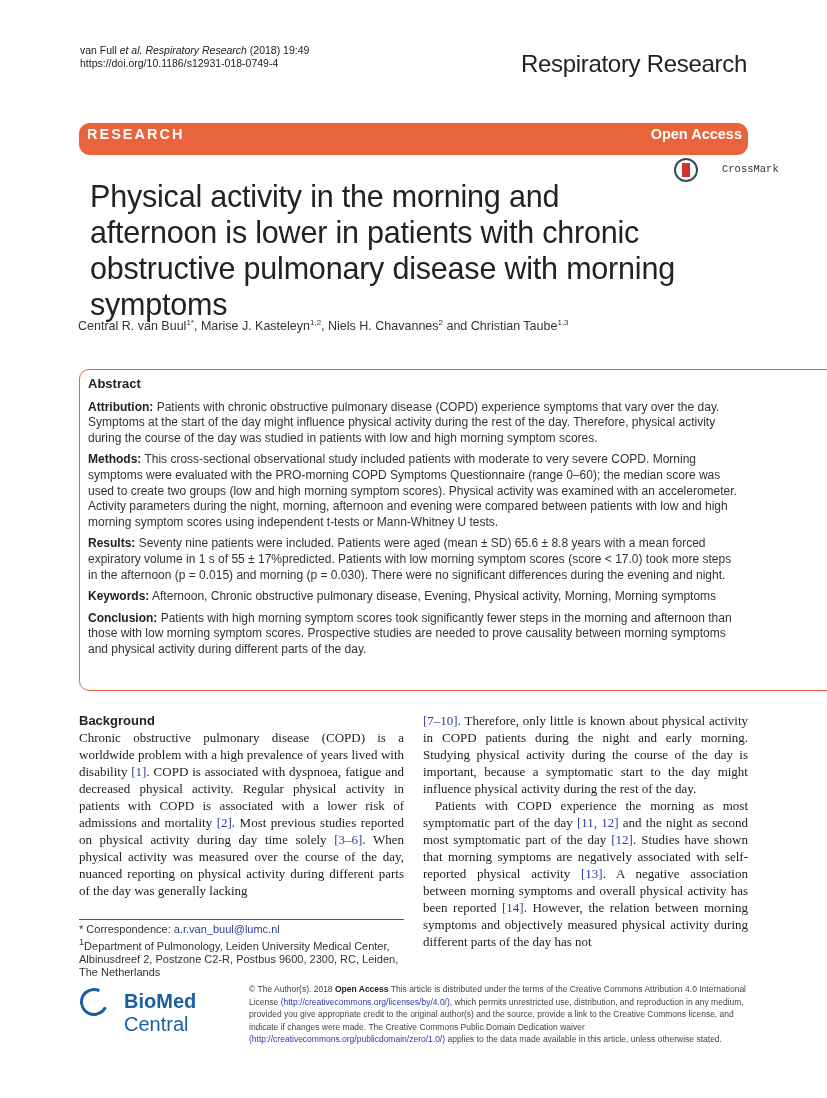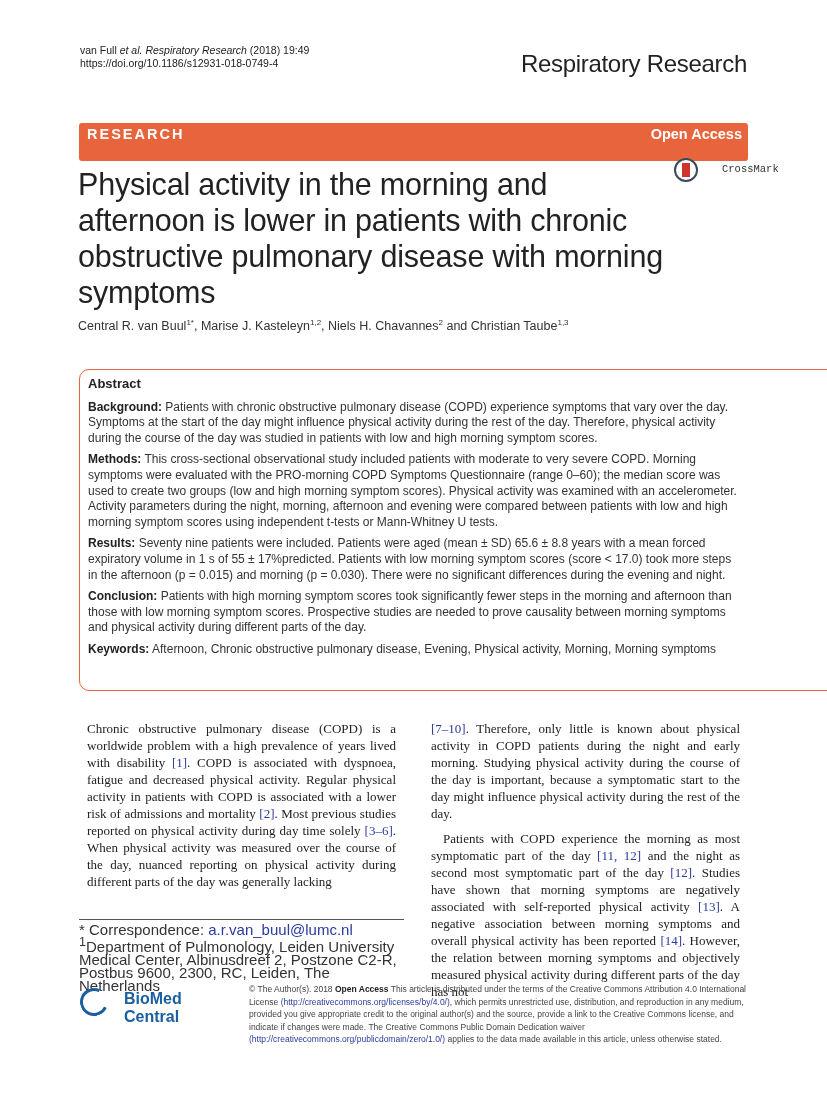--- a/index.html
+++ b/index.html
@@ -3,21 +3,21 @@
 <meta charset="utf-8">
 <style>
   html, body { margin: 0; padding: 0; background: #ffffff; }
   body { width: 827px; height: 1098px; position: relative; overflow: hidden; font-family: "Liberation Sans", sans-serif; color: #222; }
   .abs { position: absolute; }
 
   .hdr-cite { left: 80px; top: 44px; font-size: 10.5px; line-height: 13px; color: #222; }
   .hdr-cite i { }
   .journal { right: 80px; top: 50px; font-size: 24px; color: #222; letter-spacing: -0.3px; }
 
-  .banner { left: 79px; top: 123px; width: 669px; height: 38px; background: #e8643c; border-radius: 3px; }
+  .banner { left: 79px; top: 123px; width: 669px; height: 32px; background: #e8643c; border-radius: 11px; }
   .banner .left { position: absolute; left: 8px; top: 3px; color: #fff; font-weight: bold; font-size: 14.5px; letter-spacing: 2px; }
   .banner .right { position: absolute; right: 6px; top: 3px; color: #fff; font-weight: bold; font-size: 14.5px; }
 
   .crossmark { left: 674px; top: 158px; width: 90px; height: 28px; }
   .cm-circle { position: absolute; left: 0; top: 0; width: 24px; height: 24px; border-radius: 50%; border: 2px solid #3a4a5a; box-sizing: border-box; background: #fff; }
   .cm-inner { position: absolute; left: 6px; top: 3px; width: 8px; height: 14px; background: #d0342c; }
   .cm-label { position: absolute; left: 48px; top: 5px; font-family: Liberation Mono, monospace; font-size: 10.5px; color: #333; }
 
   .title { left: 78px; top: 166px; width: 600px; font-size: 30.5px; line-height: 36px; color: #222; font-weight: normal; letter-spacing: -0.2px; }
   .authors { left: 78px; top: 318px; font-size: 12.5px; color: #333; }
@@ -26,31 +26,31 @@
   .abstract-box { left: 79px; top: 369px; width: 773px; height: 322px; border: 1.5px solid #e8643c; border-radius: 10px; box-sizing: border-box; }
   .abs-inner { position: absolute; left: 8px; top: 6px; width: 652px; font-size: 12px; line-height: 15.6px; color: #333; }
   .abs-inner h3 { margin: 0 0 8px 0; font-size: 13px; color: #222; }
   .abs-inner p { margin: 0 0 6px 0; }
   .abs-inner b { color: #222; }
 
   .col { font-family: "Liberation Serif", serif; font-size: 13px; line-height: 17px; color: #222; text-align: justify; }
   .col-left { left: 79px; top: 712px; width: 325px; }
   .col-right { left: 423px; top: 712px; width: 325px; }
   .col h2 { margin: 0; font-family: "Liberation Sans", sans-serif; font-size: 13px; font-weight: bold; line-height: 17px; }
-  .col p { margin: 8px; }
+  .col p { margin: 0; }
   .col .indent { text-indent: 12px; }
   .ref { color: #2b3a9e; }
 
   .fn-rule { left: 79px; top: 919px; width: 325px; height: 1px; background: #555; }
-  .footnotes { left: 79px; top: 923px; width: 330px; font-size: 15px; line-height: 13px; color: #333; }
+  .footnotes { left: 79px; top: 923px; width: 330px; font-size: 11px; line-height: 13px; color: #333; }
   .footnotes .link { color: #2b3a9e; }
 
   .bmc-logo { left: 80px; top: 986px; width: 160px; height: 32px; }
   .bmc-ring { position: absolute; left: 0; top: 2px; width: 28px; height: 28px; border-radius: 50%; border: 3px solid #1a5fa0; border-right-color: transparent; box-sizing: border-box; transform: rotate(-20deg); }
-  .bmc-text { position: absolute; left: 44px; top: 4px; font-size: 16px; color: #1a5fa0; font-weight: bold; }
+  .bmc-text { position: absolute; left: 44px; top: 4px; font-size: 20px; color: #1a5fa0; }
   .bmc-text b { color: #1a5fa0; }
   .license { left: 249px; top: 983px; width: 505px; font-size: 8.5px; line-height: 12.5px; color: #444; }
   .license b { color: #222; }
   .license .link { color: #2b3a9e; }
 </style>
 </head>
 <body>
 
 <div class="abs hdr-cite">
   <div>
@@ -68,38 +68,39 @@
   <span class="right">Open Access</span>
 </div>
 
 <div class="abs crossmark">
   <div class="cm-circle">
       <div class="cm-inner"></div>
     </div>
   <span class="cm-label">CrossMark</span>
 </div>
 
-<h1 class="abs title" style="margin:0;">Physical activity in the morning and afternoon is lower in patients with chronic obstructive pulmonary disease with morning symptoms</h1>
+<h1 class="abs title" style="margin:12px;">Physical activity in the morning and afternoon is lower in patients with chronic obstructive pulmonary disease with morning symptoms</h1>
 
 <div class="abs authors">
   <span>Central R. van Buul</span><sup>1*</sup><span>, </span><span>Marise J. Kasteleyn</span><sup>1,2</sup><span>, </span><span>Niels H. Chavannes</span><sup>2</sup><span> and </span><span>Christian Taube</span><sup>1,3</sup>
 </div>
 
 <div class="abs abstract-box">
   <div class="abs-inner">
     <h3>Abstract</h3>
-    <p><b>Background:</b><span> Patients with chronic obstructive pulmonary disease (COPD) experience symptoms that vary over the day. Symptoms at the start of the day might influence physical activity during the rest of the day. Therefore, physical activity during the course of the day was studied in patients with low and high morning symptom scores.</span></p>
+    <p><b>Attribution:</b><span> Patients with chronic obstructive pulmonary disease (COPD) experience symptoms that vary over the day. Symptoms at the start of the day might influence physical activity during the rest of the day. Therefore, physical activity during the course of the day was studied in patients with low and high morning symptom scores.</span></p>
     <p><b>Methods:</b><span> This cross-sectional observational study included patients with moderate to very severe COPD. Morning symptoms were evaluated with the PRO-morning COPD Symptoms Questionnaire (range 0–60); the median score was used to create two groups (low and high morning symptom scores). Physical activity was examined with an accelerometer. Activity parameters during the night, morning, afternoon and evening were compared between patients with low and high morning symptom scores using independent t-tests or Mann-Whitney U tests.</span></p>
     <p><b>Results:</b><span> Seventy nine patients were included. Patients were aged (mean ± SD) 65.6 ± 8.8 years with a mean forced expiratory volume in 1 s of 55 ± 17%predicted. Patients with low morning symptom scores (score &lt; 17.0) took more steps in the afternoon (p = 0.015) and morning (p = 0.030). There were no significant differences during the evening and night.</span></p>
+    <p><b>Keywords:</b><span> Afternoon, Chronic obstructive pulmonary disease, Evening, Physical activity, Morning, Morning symptoms</span></p>
     <p><b>Conclusion:</b><span> Patients with high morning symptom scores took significantly fewer steps in the morning and afternoon than those with low morning symptom scores. Prospective studies are needed to prove causality between morning symptoms and physical activity during different parts of the day.</span></p>
-    <p><b>Keywords:</b><span> Afternoon, Chronic obstructive pulmonary disease, Evening, Physical activity, Morning, Morning symptoms</span></p>
   </div>
 </div>
 
 <div class="abs col col-left">
+  <h2>Background</h2>
   <p id="left-para"><span>Chronic obstructive pulmonary disease (COPD) is a worldwide problem with a high prevalence of years lived with disability </span><span class="ref">[1]</span><span>. COPD is associated with dyspnoea, fatigue and decreased physical activity. Regular physical activity in patients with COPD is associated with a lower risk of admissions and mortality </span><span class="ref">[2]</span><span>. Most previous studies reported on physical activity during day time solely </span><span class="ref">[3–6]</span><span>. When physical activity was measured over the course of the day, nuanced reporting on physical activity during different parts of the day was generally lacking</span></p>
 </div>
 <div class="abs col col-right">
   <p id="right-para1"><span class="ref">[7–10]</span><span>. Therefore, only little is known about physical activity in COPD patients during the night and early morning. Studying physical activity during the course of the day is important, because a symptomatic start to the day might influence physical activity during the rest of the day.</span></p>
   <p id="right-para2" class="indent"><span>Patients with COPD experience the morning as most symptomatic part of the day </span><span class="ref">[11, 12]</span><span> and the night as second most symptomatic part of the day </span><span class="ref">[12]</span><span>. Studies have shown that morning symptoms are negatively associated with self-reported physical activity </span><span class="ref">[13]</span><span>. A negative association between morning symptoms and overall physical activity has been reported </span><span class="ref">[14]</span><span>. However, the relation between morning symptoms and objectively measured physical activity during different parts of the day has not</span></p>
 </div>
 
 <div class="abs fn-rule"></div>
 <div class="abs footnotes">
   <div><span>* Correspondence: </span><span class="link">a.r.van_buul@lumc.nl</span></div>

